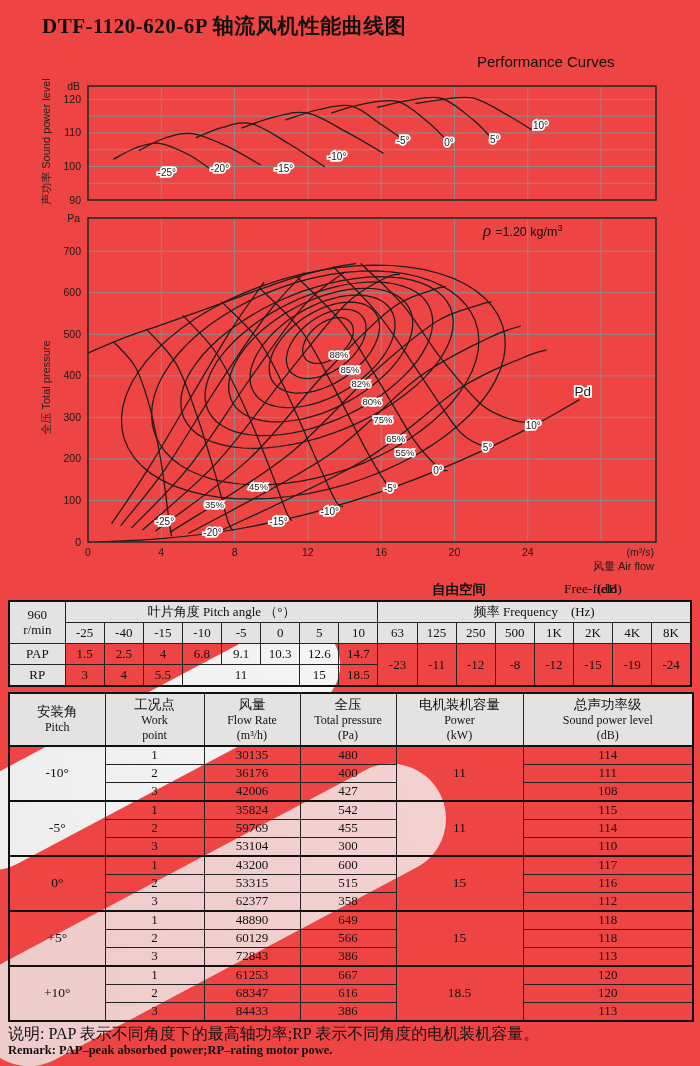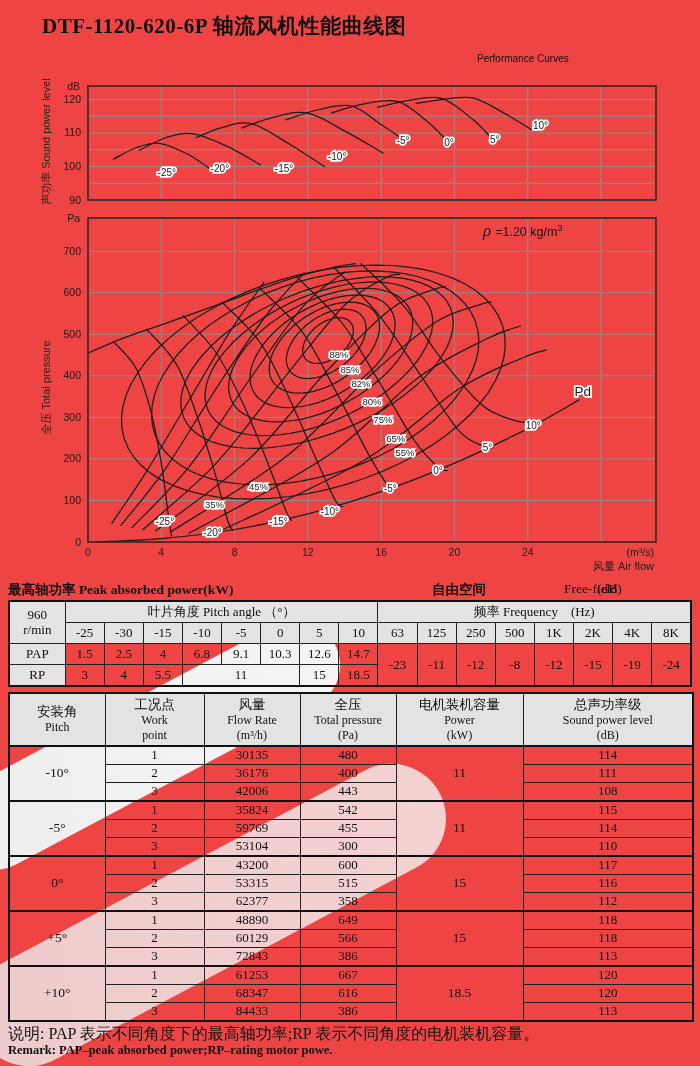--- a/index.html
+++ b/index.html
@@ -1,20 +1,20 @@
 <!DOCTYPE html>
 <html><head>
 <meta charset="utf-8">
 <style>
   html,body{margin:0;padding:0;background:#fff;}
   #page{position:relative;width:700px;height:1066px;background:#ef4444;overflow:hidden;
         font-family:"Liberation Serif",serif;color:#111;}
   .abs{position:absolute;}
   #title{left:42px;top:12px;font-size:21px;font-weight:bold;letter-spacing:.5px;}
-  #subtitle{left:477px;top:53px;font-size:10px;font-family:"Liberation Sans",sans-serif;}
+  #subtitle{left:477px;top:53px;font-size:15px;font-family:"Liberation Sans",sans-serif;}
   .axis-title{font-family:"Liberation Sans",sans-serif;font-size:11px;color:#222;
               text-align:center;transform:rotate(-90deg);}
   svg text{font-family:"Liberation Sans",sans-serif;fill:#1a1a1a;}
   svg .grid{stroke:#8d8d8d;stroke-width:1;}
   svg .frame{fill:none;stroke:#2b2b2b;stroke-width:1.6;}
   svg .curve{fill:none;stroke:#1c1c1c;stroke-width:1.25;stroke-linecap:round;}
   svg .halo{paint-order:stroke;stroke:#ffffff;stroke-width:3.5px;}
   #rho{left:483px;top:221px;font-family:"Liberation Sans",sans-serif;font-size:12.5px;}
   #rho .sym{font-family:"Liberation Serif",serif;font-style:italic;font-size:17px;margin-right:4px;}
   #rho sup{font-size:9px;}
@@ -186,21 +186,20 @@
         <text x="395.8193548387097" y="236.30769230769232" text-anchor="middle" font-size="9.5" class="halo">65%</text>
         <text x="404.98064516129034" y="250.01538461538462" text-anchor="middle" font-size="9.5" class="halo">55%</text>
         <text x="258.40000000000003" y="283.66153846153844" text-anchor="middle" font-size="9.5" class="halo">45%</text>
         <text x="214.4258064516129" y="301.5230769230769" text-anchor="middle" font-size="9.5" class="halo">35%</text>
       </svg>
     <div class="abs" id="rho">
       <span class="sym">ρ</span><span>=1.20 kg/m</span><sup>3</sup>
     </div>
 
     <div class="abs tbl-heading">
-      <span class="hl">最高轴功率 Peak absorbed power(kW)</span>
       <span class="hr1">自由空间</span>
       <span class="hr2">Free-field</span>
       <span class="hr3">(dB)</span>
     </div>
 
     <div id="pap-host">
         <table class="papt">
           <colgroup>
             <col style="width: 56px;">
             <col style="width: 39px;">
@@ -224,21 +223,21 @@
             <tr>
               <th rowspan="2" class="corner">
                 <div>960</div>
                 <div>r/min</div>
               </th>
               <th colspan="8">叶片角度 Pitch angle （°）</th>
               <th colspan="8">频率 Frequency　(Hz)</th>
             </tr>
             <tr>
               <th>-25</th>
-              <th>-30</th>
+              <th>-40</th>
               <th>-15</th>
               <th>-10</th>
               <th>-5</th>
               <th>0</th>
               <th>5</th>
               <th>10</th>
               <th>63</th>
               <th>125</th>
               <th>250</th>
               <th>500</th>
@@ -333,21 +332,21 @@
             </tr>
             <tr>
               <td>2</td>
               <td>36176</td>
               <td>400</td>
               <td>111</td>
             </tr>
             <tr>
               <td>3</td>
               <td>42006</td>
-              <td>443</td>
+              <td>427</td>
               <td>108</td>
             </tr>
             <tr class="gtop">
               <td rowspan="3" class="big">-5°</td>
               <td>1</td>
               <td>35824</td>
               <td>542</td>
               <td rowspan="3" class="big">11</td>
               <td>115</td>
             </tr>

